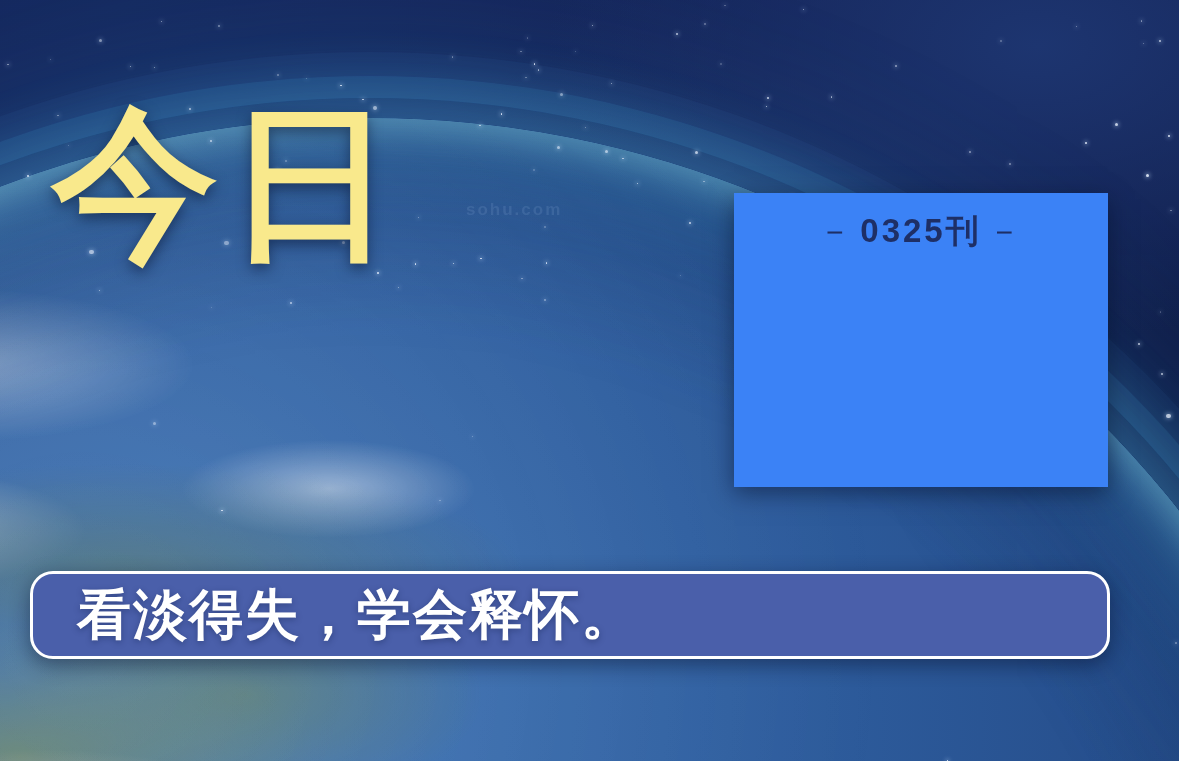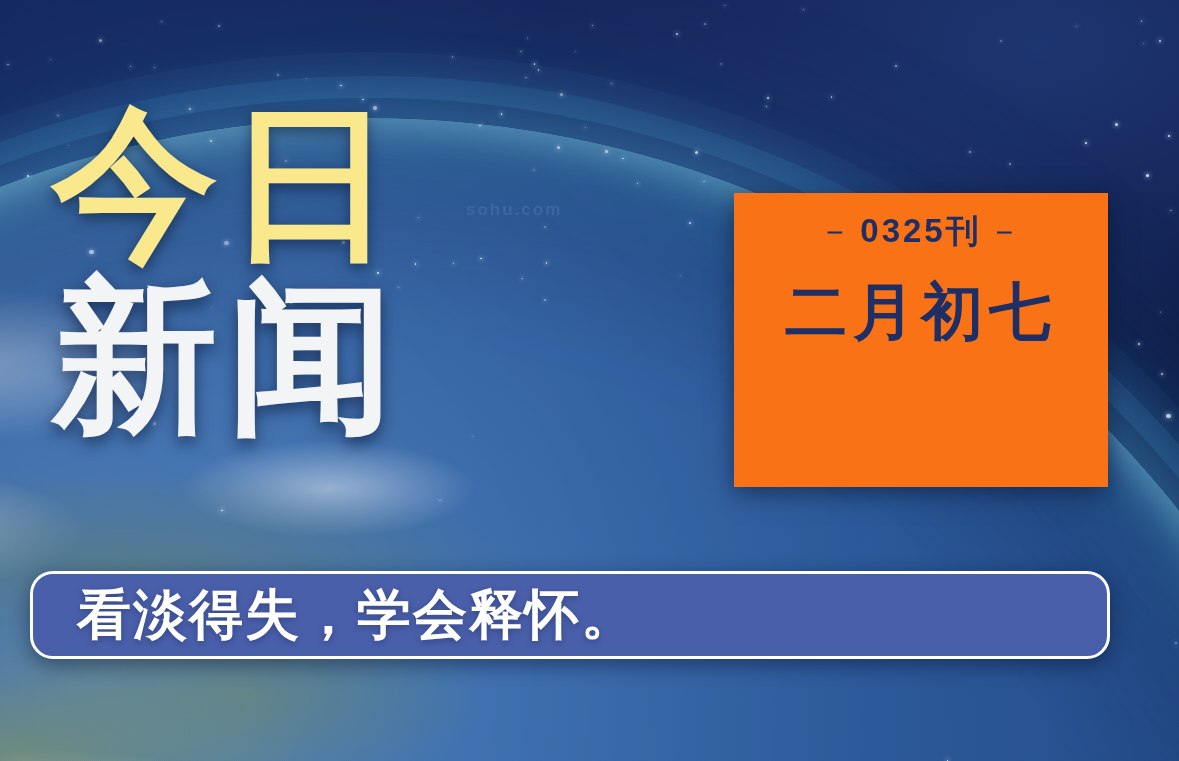--- a/index.html
+++ b/index.html
@@ -180,21 +180,21 @@
     font-size:30px;
     font-weight:700;
     letter-spacing:1px;
   }
 
   
   .info-card {
     position:absolute;
     left:734px; top:193px;
     width:374px; height:294px;
-    background:#f97316;
+    background:#3b82f6;
     box-shadow:0 6px 22px rgba(4,12,38,.5);
     display:flex;
     flex-direction:column;
     align-items:center;
     justify-content:flex-start;
     padding-top:16px;
     color:#1e2f66;
   }
   .card-issue {
     font-size:33px;
@@ -370,29 +370,27 @@
       <i style="left: 544.2px; top: 226.2px; width: 1.4px; height: 1.4px; opacity: 0.3;"></i>
       <i style="left: 99px; top: 289.7px; width: 1.4px; height: 1.4px; opacity: 0.68;"></i>
       <i style="left: 545.5px; top: 262.3px; width: 1.4px; height: 1.4px; opacity: 0.86;"></i>
       <i style="left: 398.1px; top: 287.1px; width: 1.4px; height: 1.4px; opacity: 0.58;"></i>
     </div>
 
   <div class="watermark">sohu.com</div>
 
   <div class="title-block">
     <div class="title-line title-jinri">今日</div>
-    <div class="title-line title-xinwen">新闻</div>
   </div>
 
 
 
   <div class="info-card">
     <div class="card-issue">
       <span class="dash">－</span><span>0325刊</span><span class="dash">－</span>
     </div>
-    <div class="card-lunar">二月初七</div>
   </div>
 
   <div class="quote-bar">
     <div class="quote-text">看淡得失，学会释怀。</div>
   </div>
 
 </div>
 
 </body></html>

